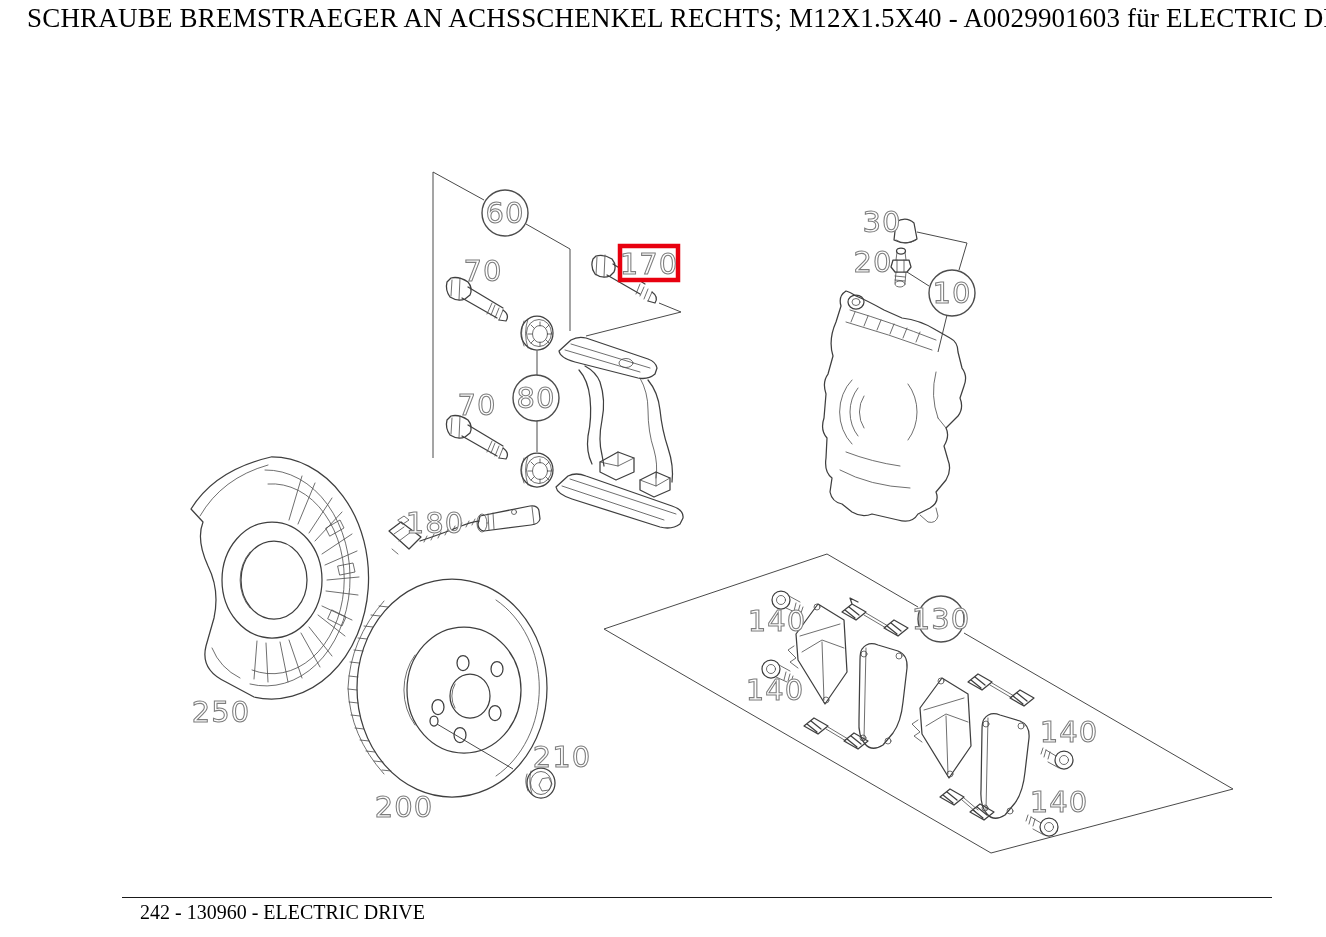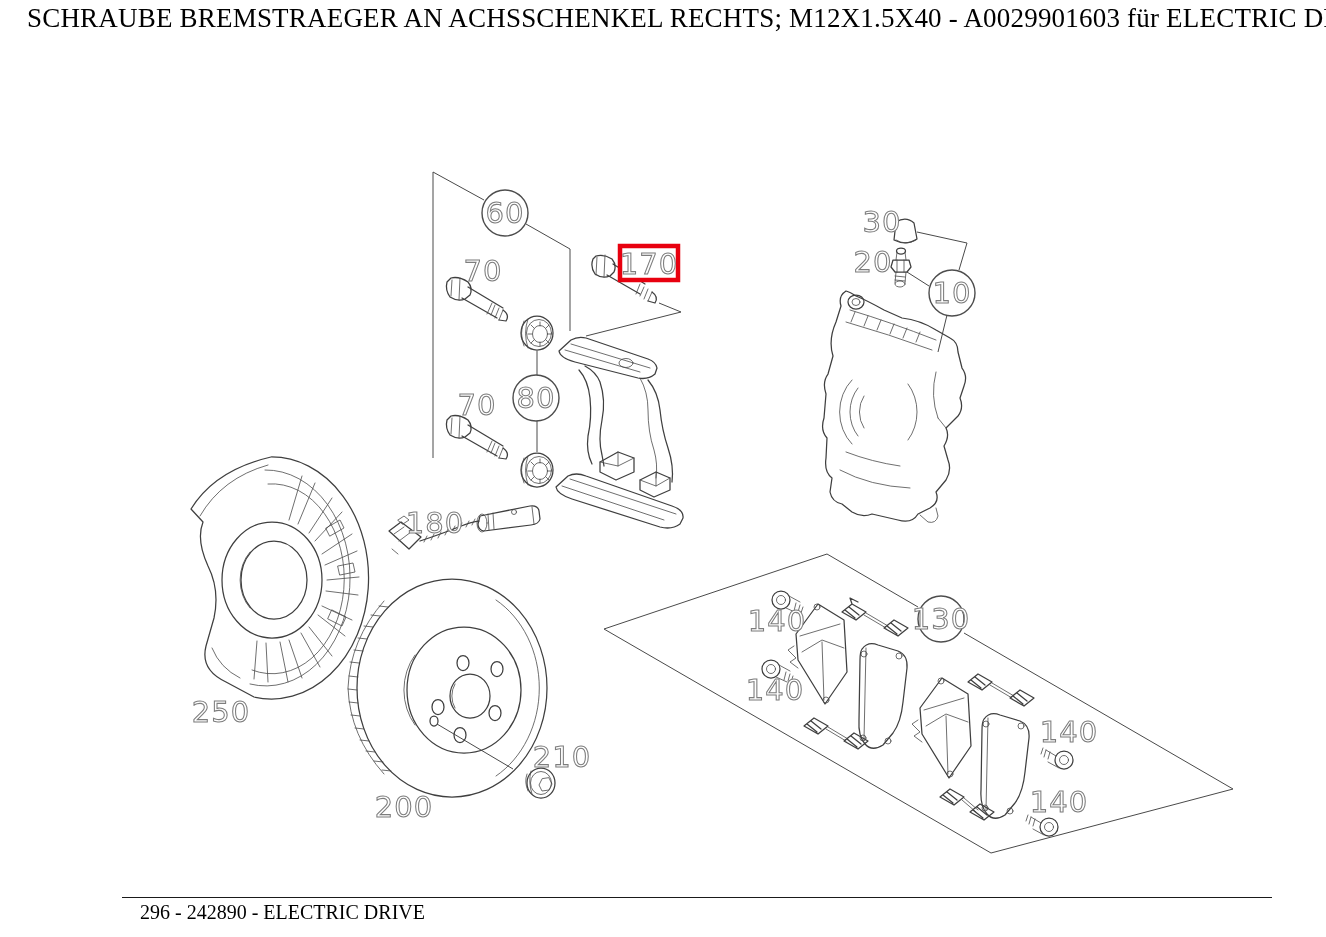--- a/index.html
+++ b/index.html
@@ -266,14 +266,14 @@
       <text class="num" x="1069" y="742">140</text>
       <text class="num" x="1059" y="812">140</text>
       <text class="num" x="435" y="533">180</text>
       <text class="num" x="404" y="817">200</text>
       <text class="num" x="562" y="767">210</text>
       <text class="num" x="221" y="722">250</text>
     </g>
   </svg>
 
   <div class="footer-rule"></div>
-  <div class="footer">296 - 242890 - ELECTRIC DRIVE</div>
+  <div class="footer">242 - 130960 - ELECTRIC DRIVE</div>
 </div>
 
 </body></html>

